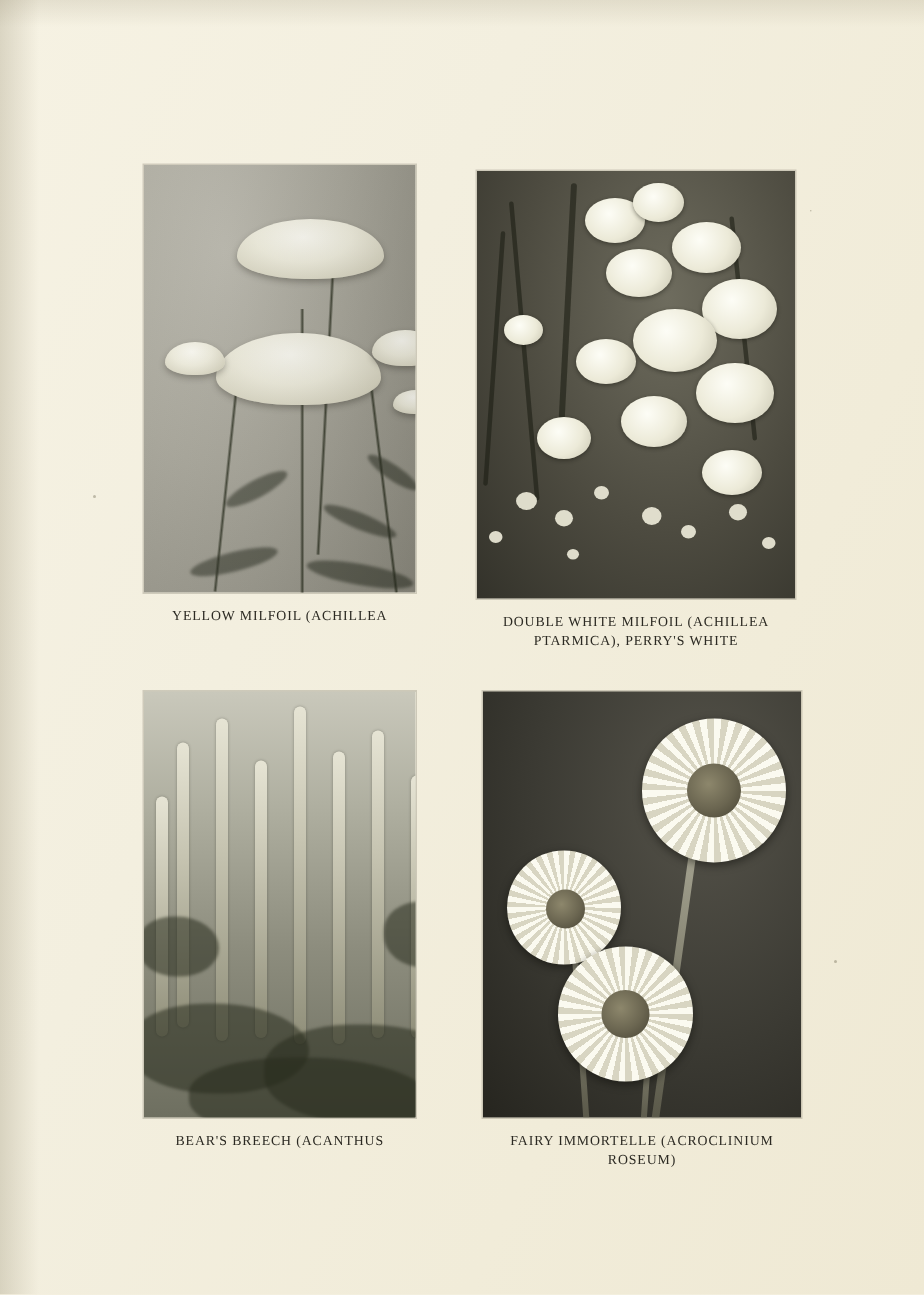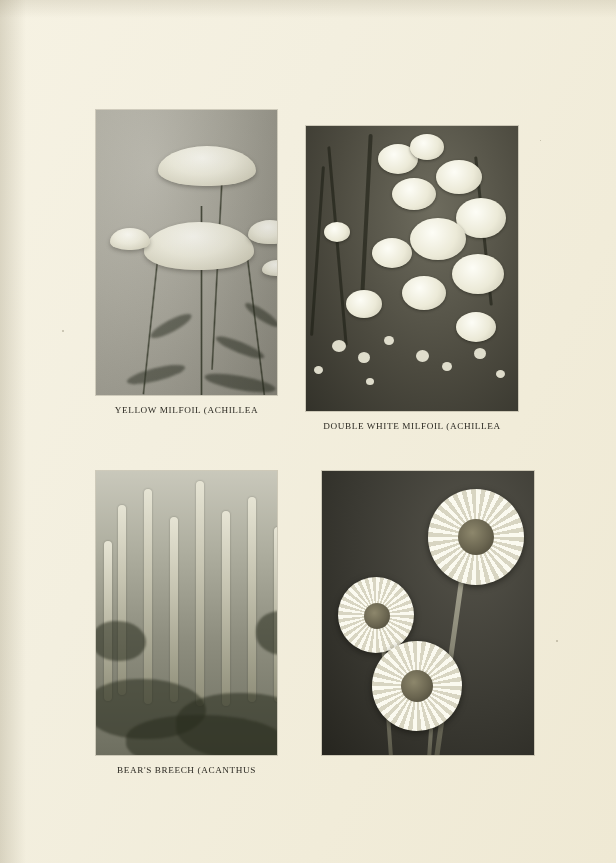--- a/index.html
+++ b/index.html
@@ -224,21 +224,21 @@
           <div class="corymb" style="left:48px; top:112px; width:110px; height:48px;"></div>
           <div class="corymb" style="left:14px; top:118px; width:40px; height:22px;"></div>
           <div class="corymb" style="left:152px; top:110px; width:44px; height:24px;"></div>
           <div class="corymb" style="left:166px; top:150px; width:30px; height:16px;"></div>
         </div>
         <figcaption class="caption">
           <span>YELLOW MILFOIL (ACHILLEA</span>
         </figcaption>
       </figure>
 
-      <figure class="figure wide" style="margin:16px;">
+      <figure class="figure wide" style="margin:4px;">
         <div class="photo tall ph2">
 
           <div class="grassblade" style="left:10px; top:40px; width:3px; height:170px; transform:rotate(4deg);"></div>
           <div class="grassblade" style="left:30px; top:20px; width:3px; height:200px; transform:rotate(-5deg);"></div>
           <div class="grassblade" style="left:58px; top:8px; width:4px; height:180px; transform:rotate(3deg);"></div>
           <div class="grassblade" style="left:176px; top:30px; width:3px; height:150px; transform:rotate(-6deg);"></div>
 
           <div class="blob" style="left:72px; top:18px; width:40px; height:30px;"></div>
           <div class="blob" style="left:104px; top:8px; width:34px; height:26px;"></div>
           <div class="blob" style="left:130px; top:34px; width:46px; height:34px;"></div>
@@ -257,20 +257,21 @@
           <div class="dot" style="left:78px; top:210px; width:10px; height:9px;"></div>
           <div class="dot" style="left:110px; top:224px; width:13px; height:12px;"></div>
           <div class="dot" style="left:136px; top:236px; width:10px; height:9px;"></div>
           <div class="dot" style="left:168px; top:222px; width:12px; height:11px;"></div>
           <div class="dot" style="left:190px; top:244px; width:9px; height:8px;"></div>
           <div class="dot" style="left:8px; top:240px; width:9px; height:8px;"></div>
           <div class="dot" style="left:60px; top:252px; width:8px; height:7px;"></div>
         </div>
         <figcaption class="caption">
           <span>DOUBLE WHITE MILFOIL (ACHILLEA</span>
+          <span class="l2">PTARMICA), PERRY'S WHITE</span>
         </figcaption>
       </figure>
     </div>
 
     <div class="row second">
 
       <figure class="figure" style="margin:0;">
         <div class="photo tall2 ph3">
 
           <div class="spike" style="left:22px; top:34px; height:190px;"></div>
@@ -309,17 +310,21 @@
           <div class="daisy" style="left:16px; top:106px; width:76px; height:76px;">
             <div class="rays"></div>
             <div class="disc" style="left:26px; top:26px; width:26px; height:26px;"></div>
           </div>
 
           <div class="daisy" style="left:50px; top:170px; width:90px; height:90px;">
             <div class="rays"></div>
             <div class="disc" style="left:29px; top:29px; width:32px; height:32px;"></div>
           </div>
         </div>
+        <figcaption class="caption">
+          <span>FAIRY IMMORTELLE (ACROCLINIUM</span>
+          <span class="l2">ROSEUM)</span>
+        </figcaption>
       </figure>
     </div>
   </div>
 
 </div>
 
 </body></html>

